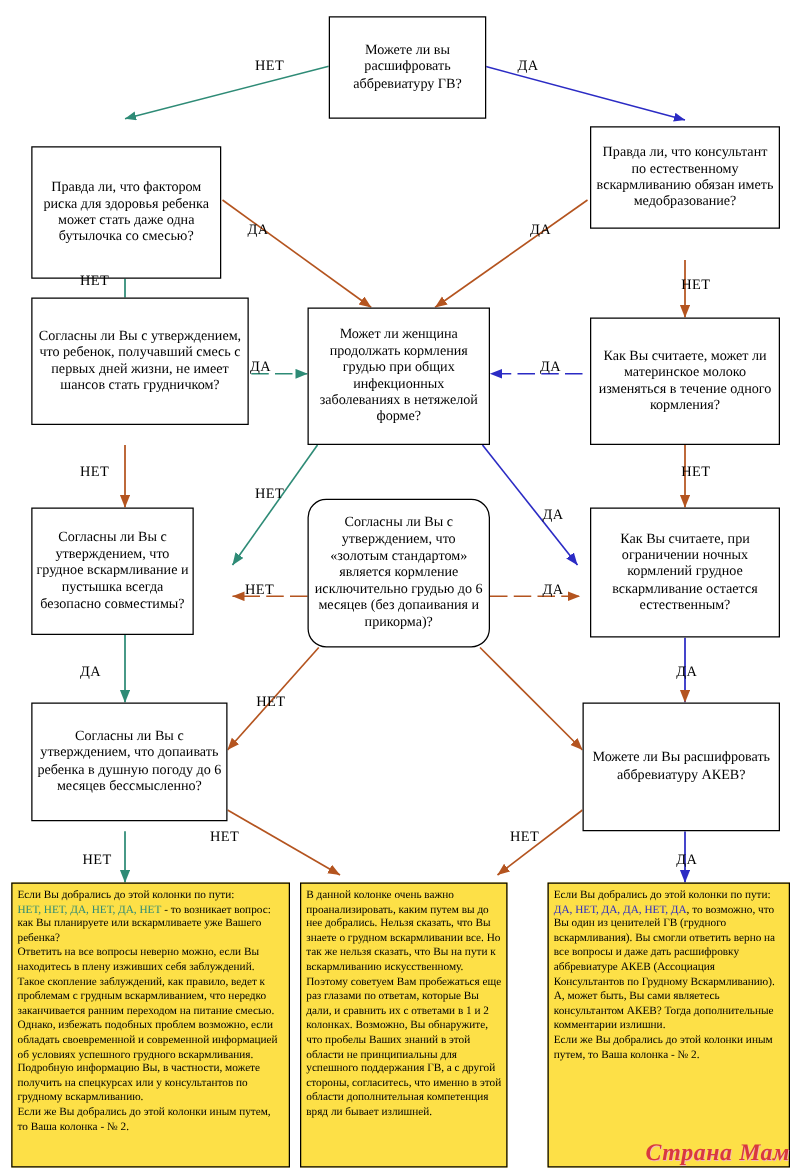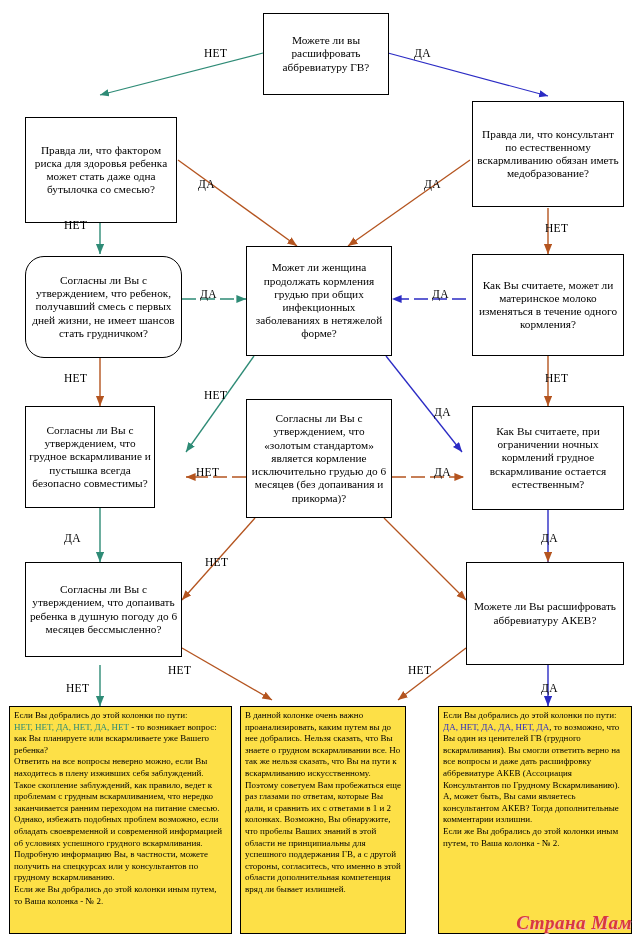--- a/index.html
+++ b/index.html
@@ -142,41 +142,41 @@
   </svg>
 
   <div class="node" style="left:263px;top:13px;width:126px;height:82px;">
     <span class="txt">Можете ли вы расшифровать аббревиатуру ГВ?</span>
   </div>
 
   <div class="node" style="left:25px;top:117px;width:152px;height:106px;">
     <span class="txt">Правда ли, что фактором риска для здоровья ребенка может стать даже одна бутылочка со смесью?</span>
   </div>
 
-  <div class="node" style="left:472px;top:101px;width:152px;height:106px;">
+  <div class="node" style="left:472px;top:101px;width:152px;height:82px;">
     <span class="txt">Правда ли, что консультант по естественному вскармливанию обязан иметь медобразование?</span>
   </div>
 
-  <div class="node" style="left:25px;top:256px;width:157px;height:102px;border-radius:19px;">
+  <div class="node" style="left:25px;top:238px;width:174px;height:102px;">
     <span class="txt">Согласны ли Вы с утверждением, что ребенок, получавший смесь с первых дней жизни, не имеет шансов стать грудничком?</span>
   </div>
 
   <div class="node" style="left:246px;top:246px;width:146px;height:110px;">
     <span class="txt">Может ли женщина продолжать кормления грудью при общих инфекционных заболеваниях в нетяжелой форме?</span>
   </div>
 
   <div class="node" style="left:472px;top:254px;width:152px;height:102px;">
     <span class="txt">Как Вы считаете, может ли материнское молоко изменяться в течение одного кормления?</span>
   </div>
 
   <div class="node" style="left:25px;top:406px;width:130px;height:102px;">
     <span class="txt">Согласны ли Вы с утверждением, что грудное вскармливание и пустышка всегда безопасно совместимы?</span>
   </div>
 
-  <div class="node" style="left:246px;top:399px;width:146px;height:119px;">
+  <div class="node" style="left:246px;top:399px;width:146px;height:119px;border-radius:15px;">
     <span class="txt">Согласны ли Вы с утверждением, что «золотым стандартом» является кормление исключительно грудью до 6 месяцев (без допаивания и прикорма)?</span>
   </div>
 
   <div class="node" style="left:472px;top:406px;width:152px;height:104px;">
     <span class="txt">Как Вы считаете, при ограничении ночных кормлений грудное вскармливание остается естественным?</span>
   </div>
 
   <div class="node" style="left:25px;top:562px;width:157px;height:95px;">
     <span class="txt">Согласны ли Вы с утверждением, что допаивать ребенка в душную погоду до 6 месяцев бессмысленно?</span>
   </div>

